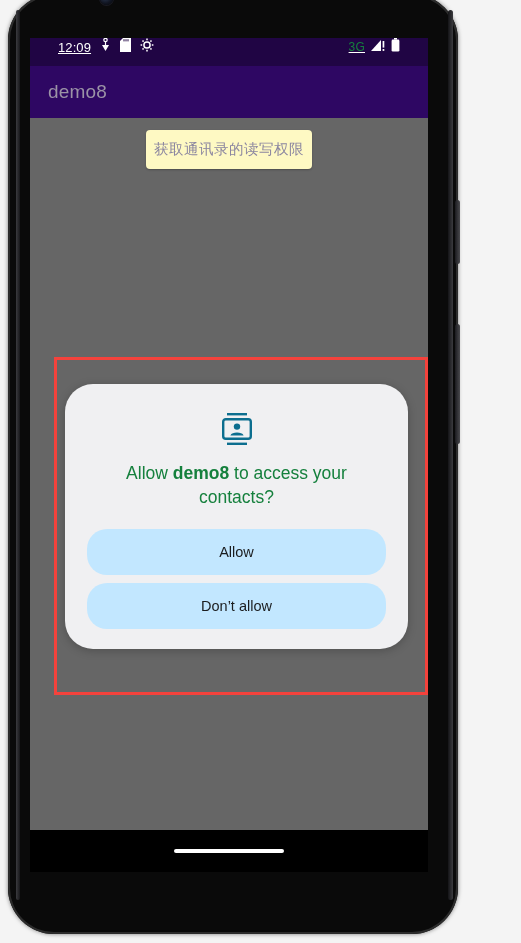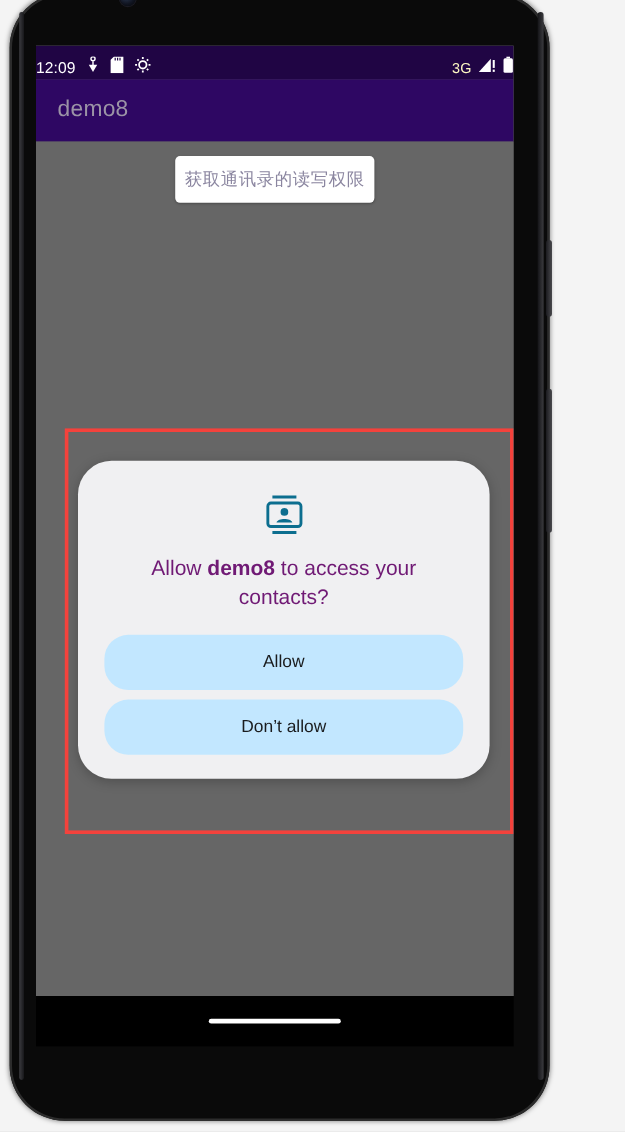--- a/index.html
+++ b/index.html
@@ -92,45 +92,46 @@
     background: #666666;
     overflow: hidden;
   }
 
   
   #status-bar {
     position: relative;
     height: 28px;
     background: #200544;
     display: flex;
-    align-items: flex-end;
-    padding: 0 0;
+    align-items: flex-start;
+    padding: 0 28px;
     box-sizing: border-box;
     color: #ffffff;
+    text-decoration: underline;
   }
   #status-left {
     display: flex;
     align-items: center;
     gap: 9px;
     flex: 1;
   }
   #status-clock {
     font-size: 13px;
     letter-spacing: .1px;
     color: #ffffff;
   }
   #status-right {
     display: flex;
     align-items: center;
     gap: 5px;
   }
   .sb-icon { display: block; }
   #net-type {
     font-size: 12px;
-    color: #fef9c3;
+    color: #15803d;
     letter-spacing: .2px;
   }
 
   
   #app-bar {
     height: 52px;
     background: #2e0763;
     display: flex;
     align-items: center;
     padding-left: 18px;
@@ -146,21 +147,21 @@
   #app-content {
     position: relative;
     height: 712px;
     background: #666666;
     padding-top: 12px;
     box-sizing: border-box;
   }
   .perm-btn {
     display: block;
     margin: 0 auto 12px auto;
-    background: #ffffff;
+    background: #fef9c3;
     color: #8b86a0;
     border: none;
     border-radius: 4px;
     padding: 10px 8px;
     font-size: 14.5px;
     font-family: "Liberation Sans", sans-serif;
     letter-spacing: .5px;
     box-shadow: 0 1px 2px rgba(0,0,0,.25);
     cursor: pointer;
   }
@@ -179,21 +180,21 @@
     box-shadow: 0 2px 10px rgba(0,0,0,.22);
   }
   #dialog-icon {
     margin: 2px auto 16px auto;
     width: 34px;
     height: 34px;
   }
   #dialog-message {
     font-size: 17.5px;
     line-height: 1.35;
-    color: #701a75;
+    color: #15803d;
     margin: 0 0 20px 0;
     padding: 0 4px;
   }
   #dialog-message b { font-weight: bold; }
   .dialog-btn {
     display: block;
     width: 100%;
     background: #c2e7ff;
     border: none;
     border-radius: 20px;

